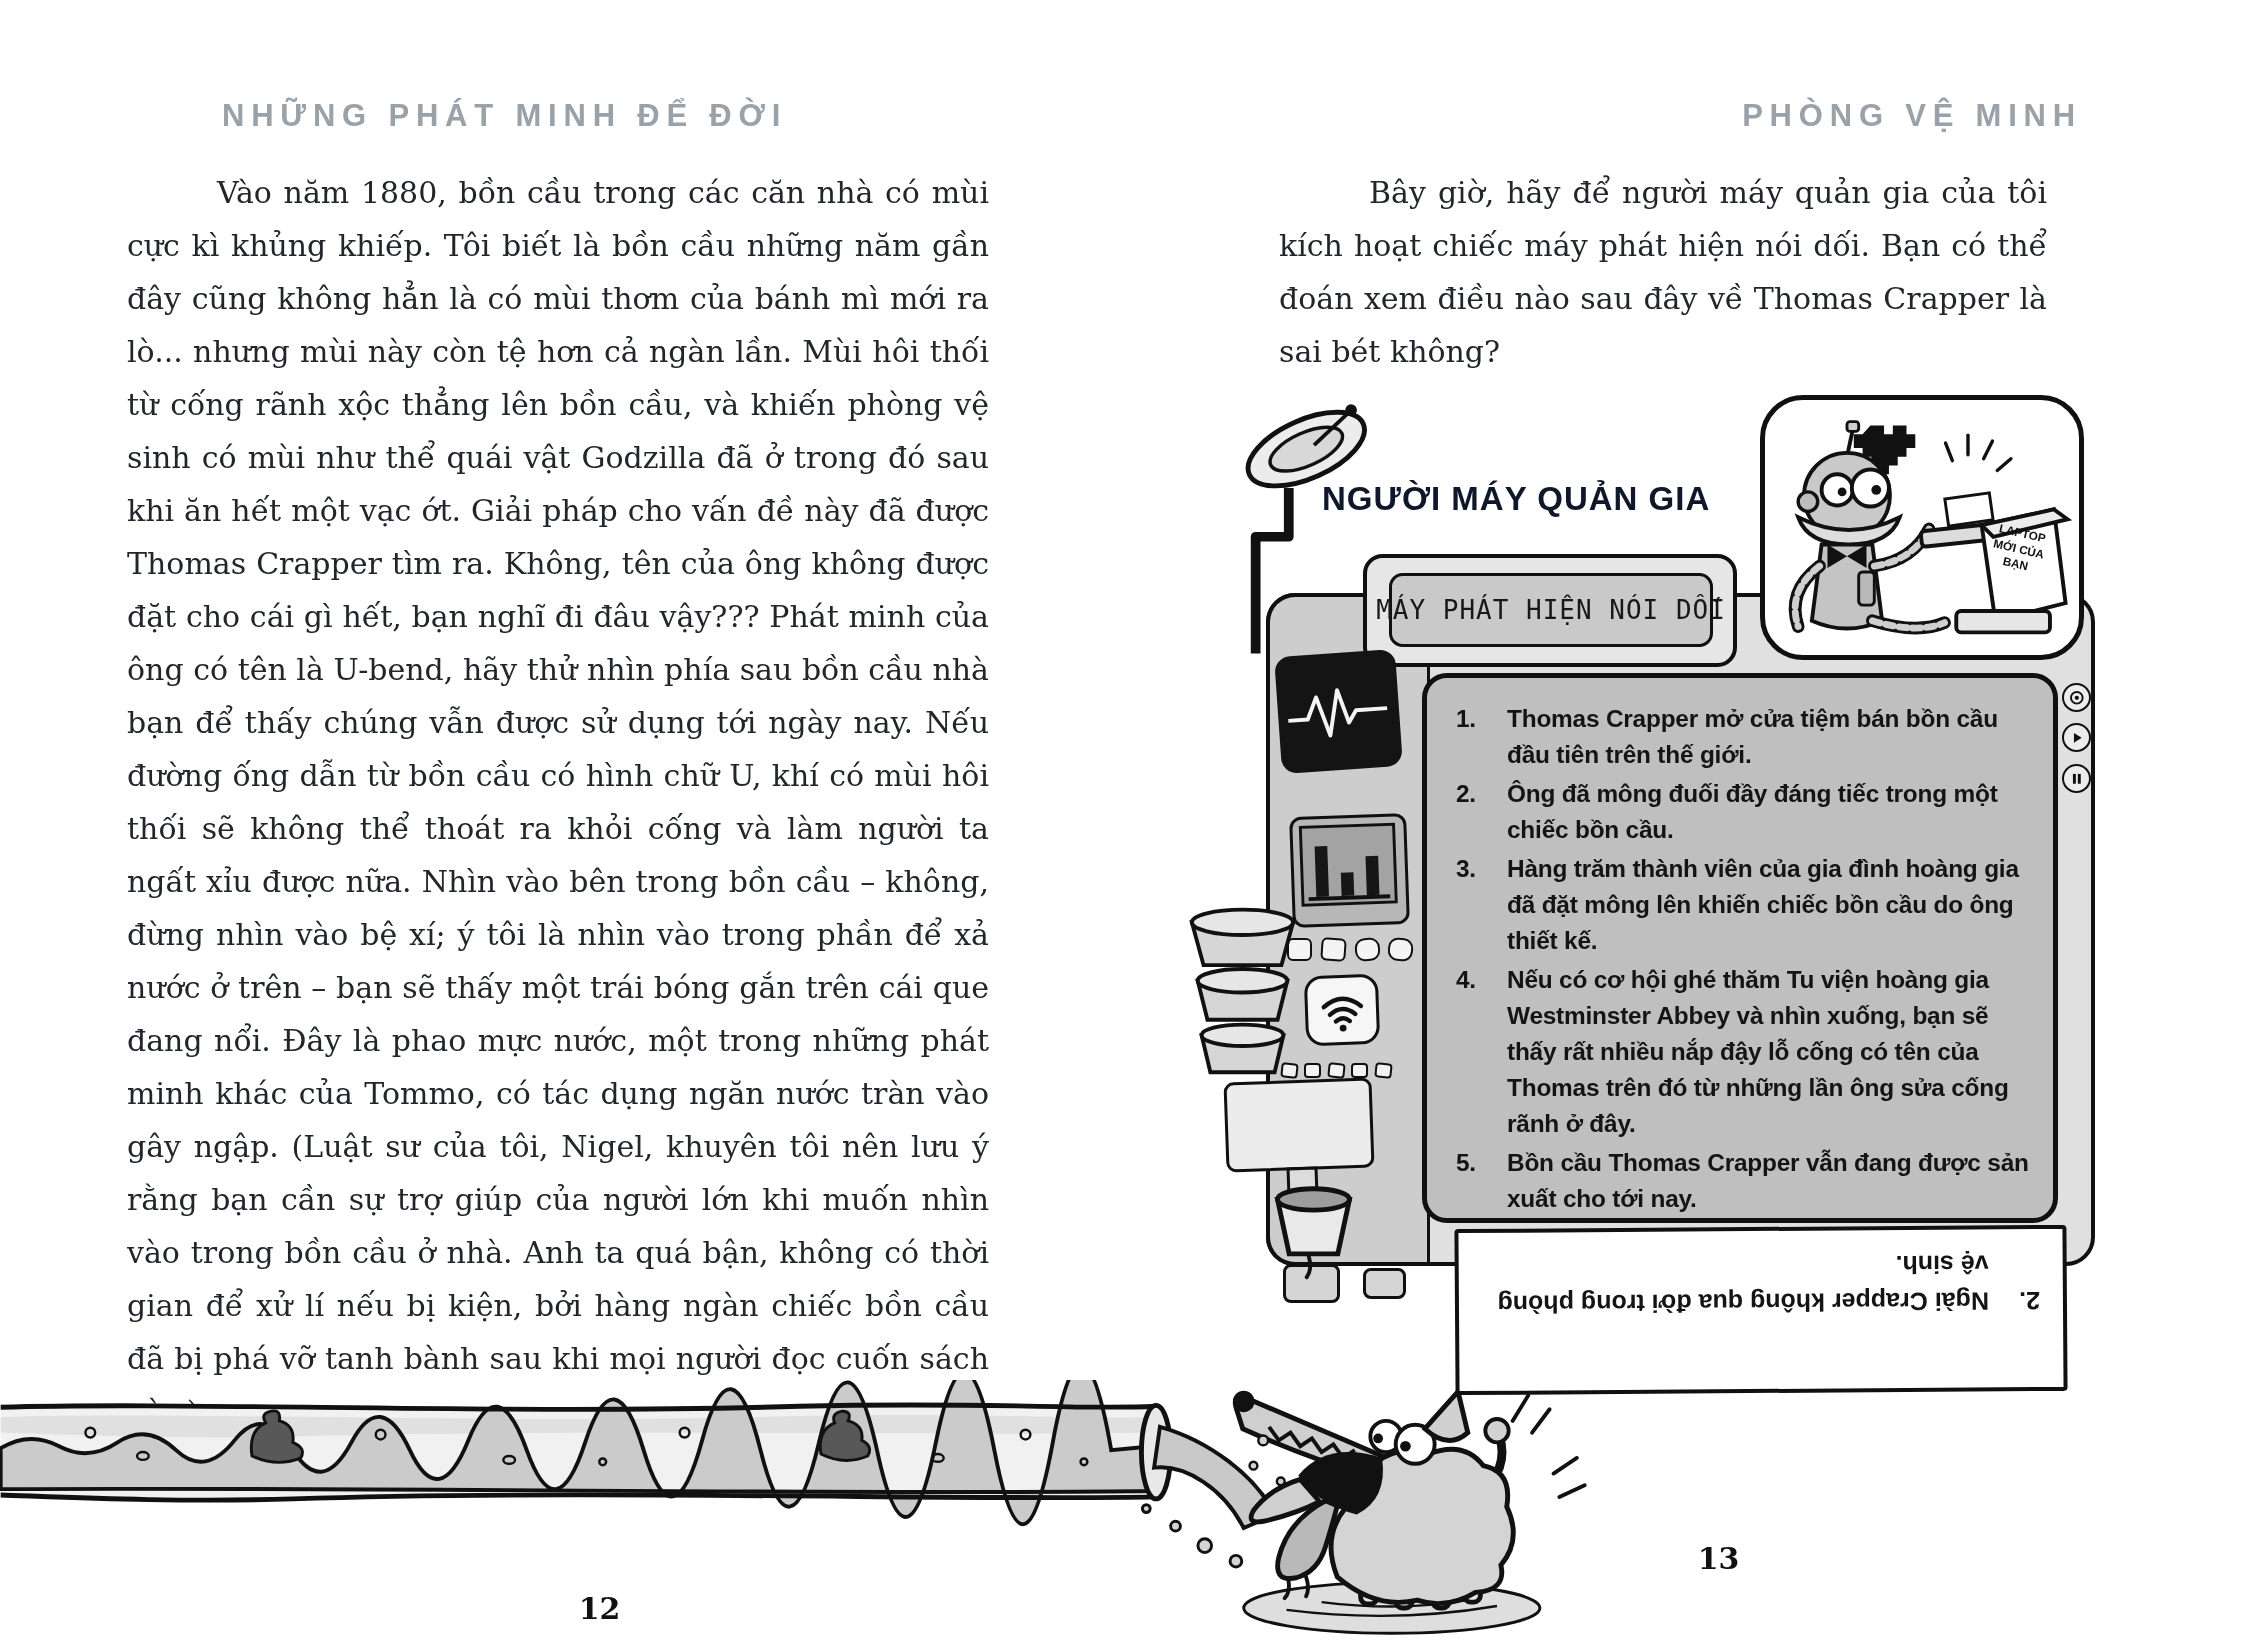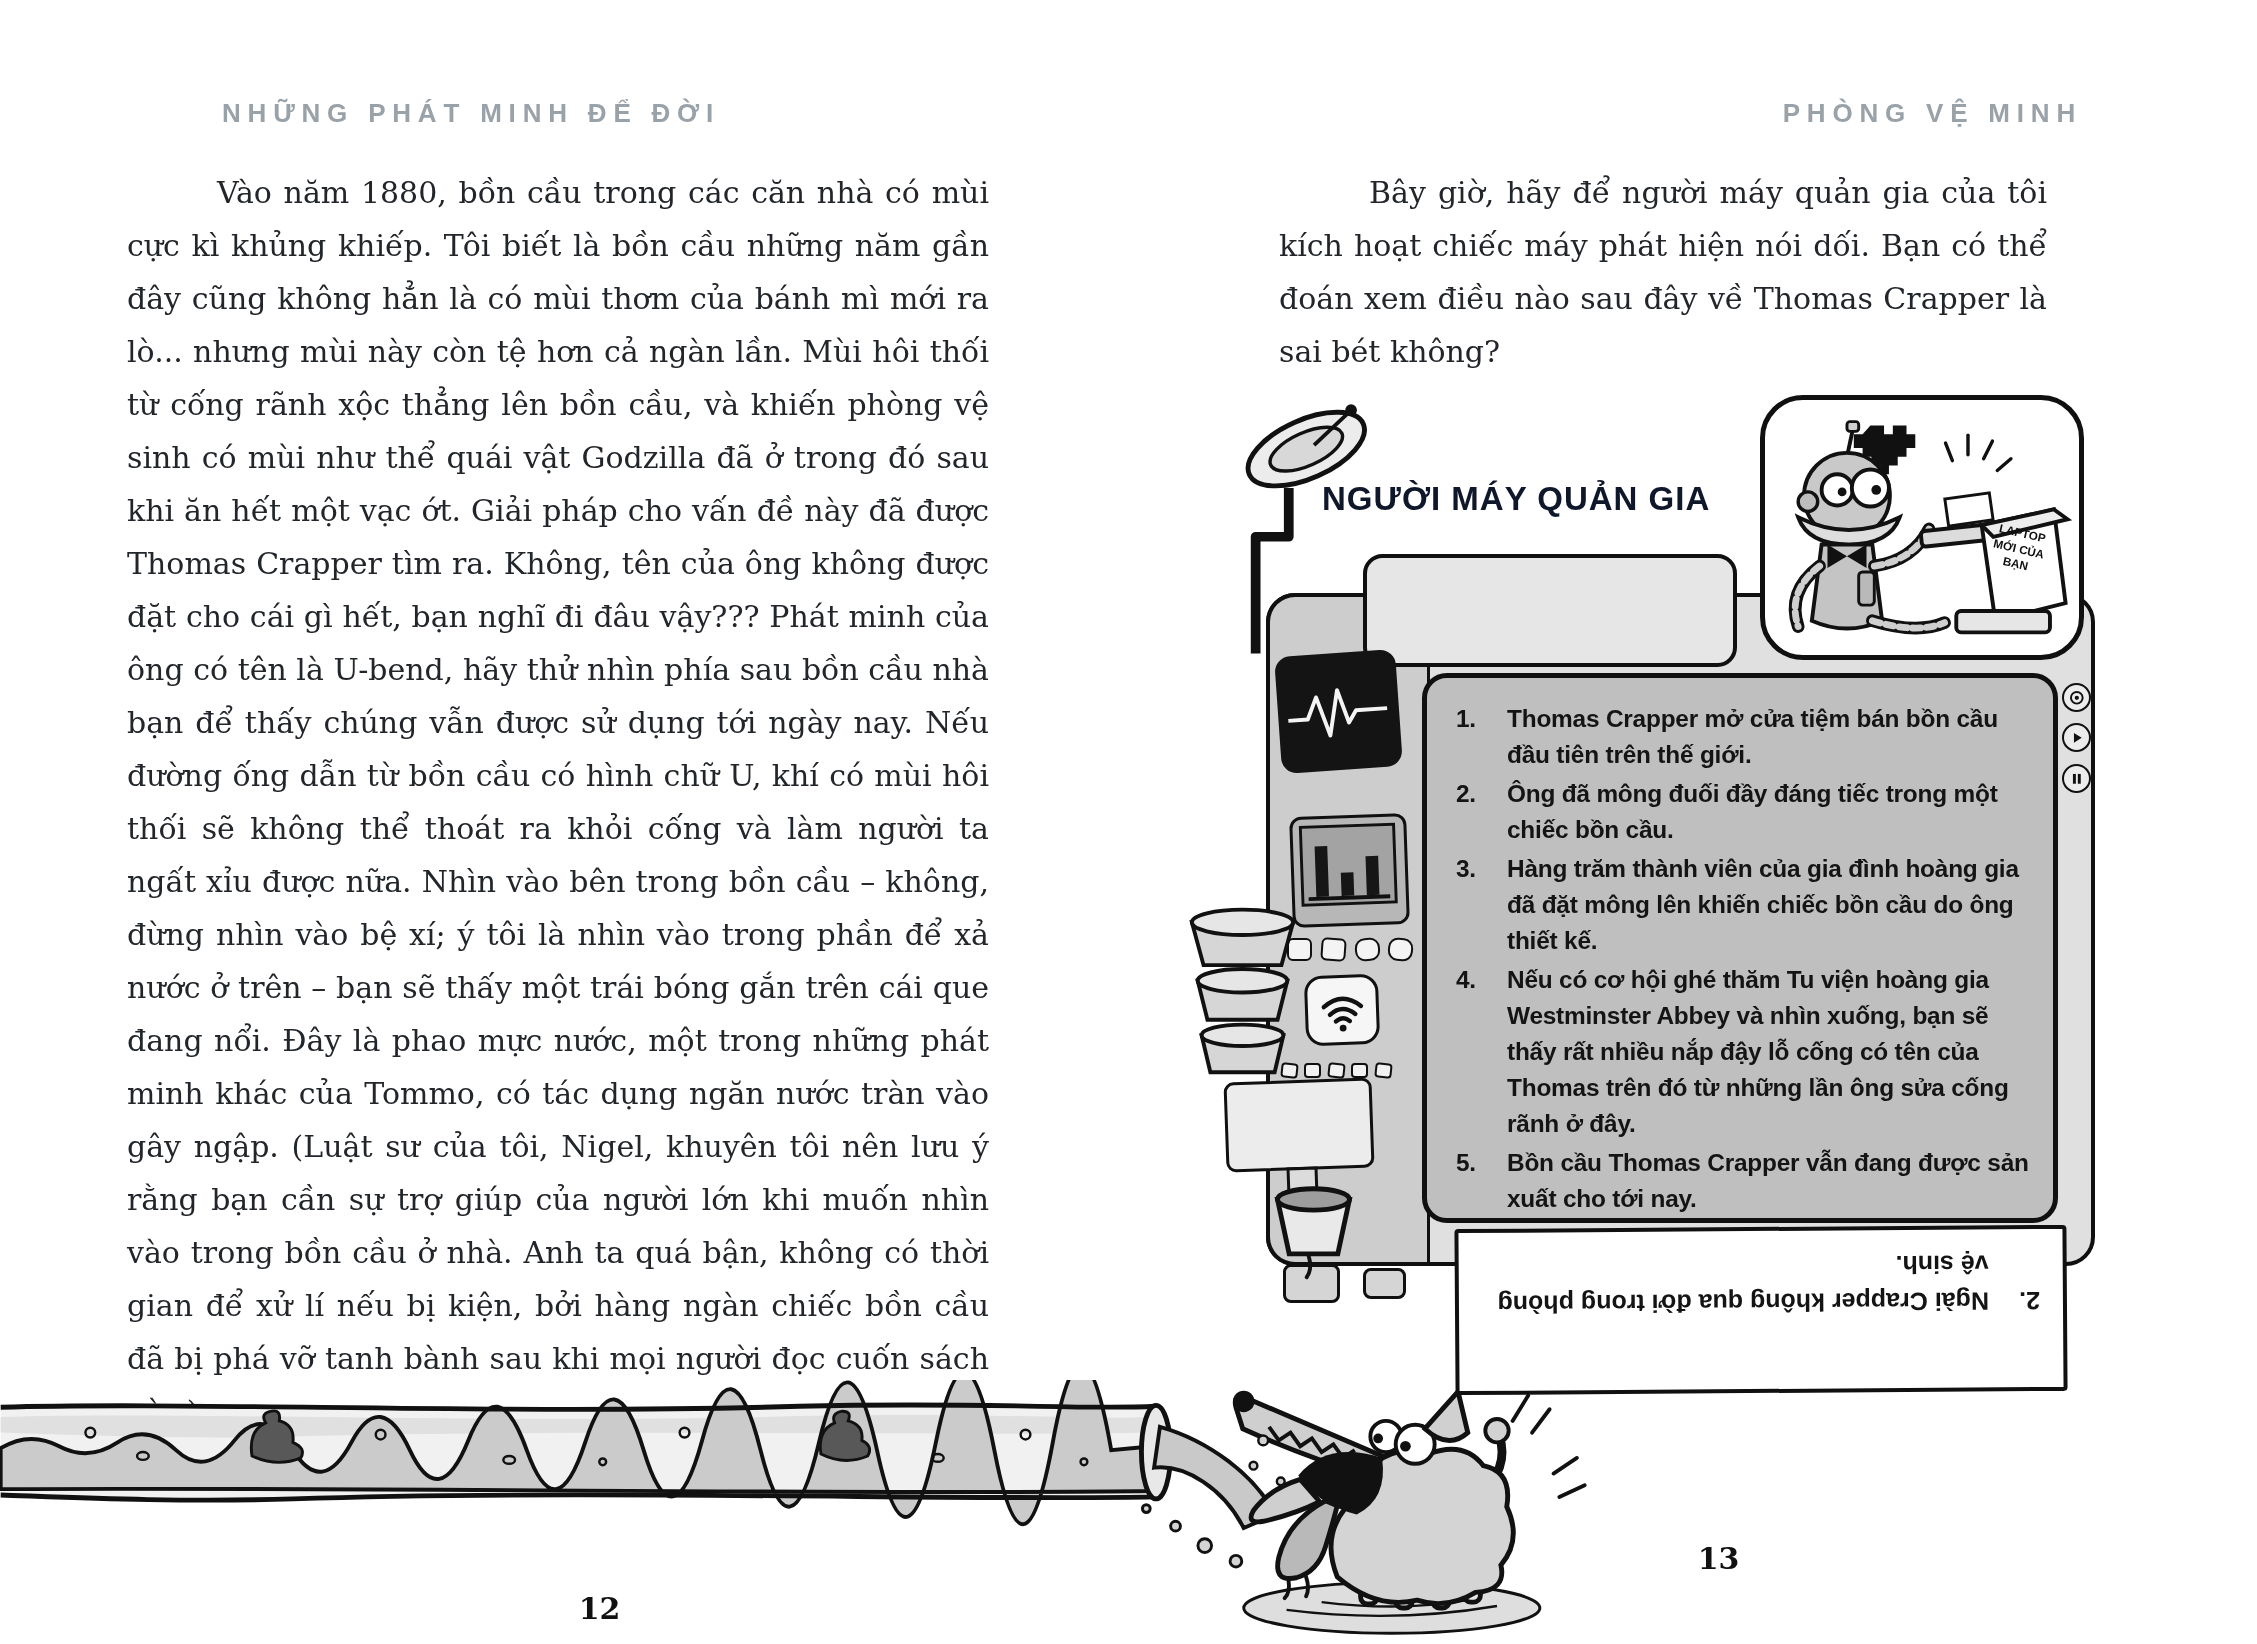--- a/index.html
+++ b/index.html
@@ -2,21 +2,21 @@
 <html><head>
 <meta charset="utf-8">
 <style>
   *{margin:0;padding:0;box-sizing:border-box}
   html,body{background:#ffffff}
   body{position:relative;width:2258px;height:1644px;overflow:hidden;
        font-family:"DejaVu Serif",serif;color:#22262a}
 
   
   .runhead{position:absolute;top:98px;font-family:"Liberation Sans",sans-serif;
-           font-weight:bold;font-size:26px;letter-spacing:6.8px;color:#99a1a9;white-space:nowrap}
+           font-weight:bold;font-size:31px;letter-spacing:6.8px;color:#99a1a9;white-space:nowrap}
   .runhead.left{left:222px}
   .runhead.right{right:176px}
 
   
   .bodycopy{position:absolute;text-align:justify;font-size:30px;line-height:53px;
             text-indent:90px;color:#22262a}
   .bodycopy.leftcol{left:127px;top:166px;width:862px}
   .bodycopy.rightcol{left:1279px;top:166px;width:768px}
 
   
@@ -176,20 +176,23 @@
         <ellipse cx="70" cy="86" rx="46" ry="12" fill="#e6e6e6"></ellipse>
       <path d="M28,142 h84 l-9,38 h-66 z"></path>
         <ellipse cx="70" cy="142" rx="42" ry="11" fill="#e6e6e6"></ellipse>
     </g>
   </svg>
 
   <div class="machine-body"></div>
   <div class="machine-left-facet"></div>
 
   <div class="display-housing"></div>
+  <div class="lcd">
+    <span>MÁY PHÁT HIỆN NÓI DỐI</span>
+  </div>
 
   <div class="ecg-screen">
     <svg width="121" height="117" viewBox="0 0 124 120">
       <polyline points="10,66 30,66 40,44 52,84 62,38 72,72 80,60 112,60" fill="none" stroke="#f4f4f4" stroke-width="4" stroke-linejoin="round"></polyline>
     </svg>
   </div>
   <div class="chart-screen">
     <svg width="109" height="103" viewBox="0 0 112 106">
       <rect x="8" y="8" width="96" height="80" fill="#a3a3a3" stroke="#111" stroke-width="3"></rect>
       <g fill="#161616">

